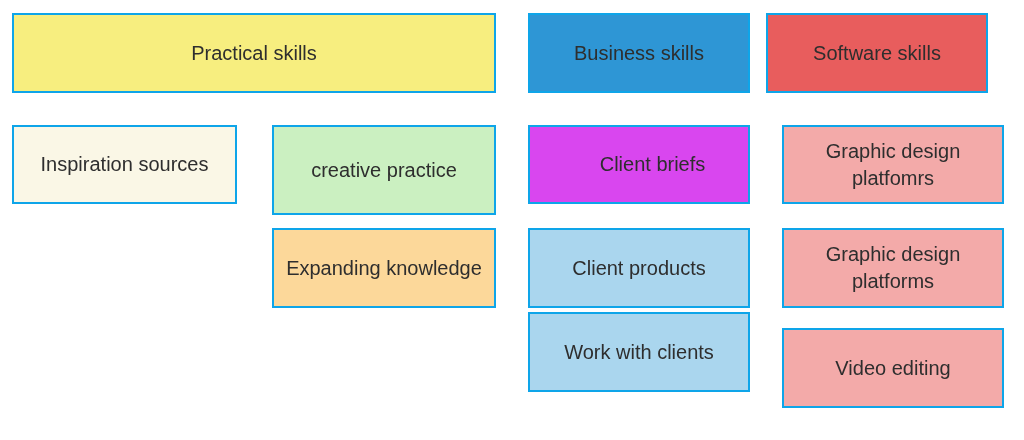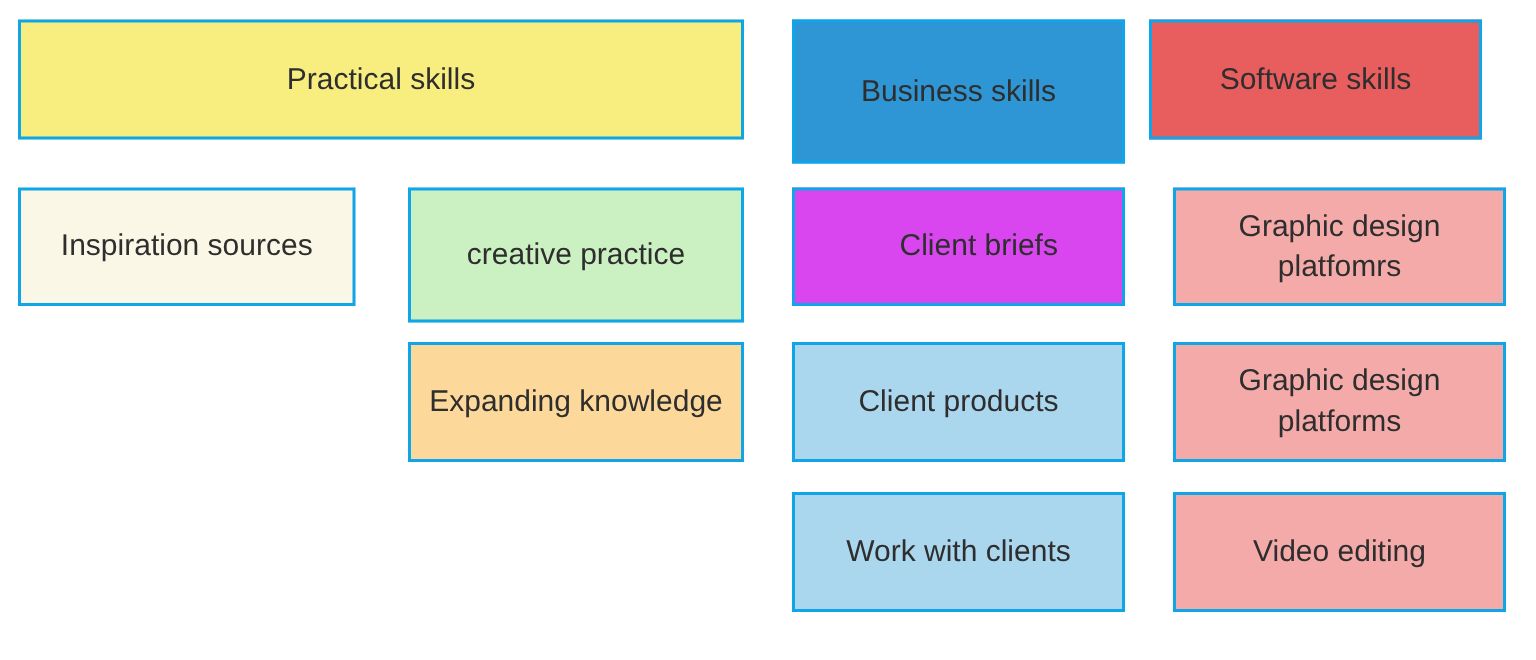--- a/index.html
+++ b/index.html
@@ -25,38 +25,38 @@
     text-align: center;
     color: #2e2e2e;
     padding: 4px 12px;
     line-height: 1.35;
   }
   .header { font-size: 20px; }
   .item   { font-size: 20px; }
 
   
   .pos-h1 { left: 12px;  top: 13px; width: 484px; height: 80px; }
-  .pos-h2 { left: 528px; top: 13px; width: 222px; height: 96px; }
+  .pos-h2 { left: 528px; top: 13px; width: 222px; height: 80px; }
   .pos-h3 { left: 766px; top: 13px; width: 222px; height: 80px; }
 
   
   .pos-r2c1 { left: 12px;  top: 125px; width: 225px; height: 79px; }
   .pos-r2c2 { left: 272px; top: 125px; width: 224px; height: 90px; }
   .pos-r2c3 { left: 528px; top: 125px; width: 222px; height: 79px; }
   .pos-r2c4 { left: 782px; top: 125px; width: 222px; height: 79px; }
 
   
   .pos-r3c1 { left: 12px;  top: 228px; width: 225px; height: 80px; }
   .pos-r3c2 { left: 272px; top: 228px; width: 224px; height: 80px; }
   .pos-r3c3 { left: 528px; top: 228px; width: 222px; height: 80px; }
   .pos-r3c4 { left: 782px; top: 228px; width: 222px; height: 80px; }
 
   
   .pos-r4c1 { left: 12px;  top: 328px; width: 225px; height: 80px; }
-  .pos-r4c3 { left: 528px; top: 328px; width: 222px; height: 80px; }
+  .pos-r4c3 { left: 528px; top: 312px; width: 222px; height: 80px; }
   .pos-r4c4 { left: 782px; top: 328px; width: 222px; height: 80px; }
 </style>
 </head>
 <body>
 
 <div class="canvas">
 
   <div class="box header pos-h1" style="background-color: rgb(247, 238, 127);">Practical skills</div>
 
   <div class="box header pos-h2" style="background-color: rgb(46, 150, 213);">Business skills</div>

